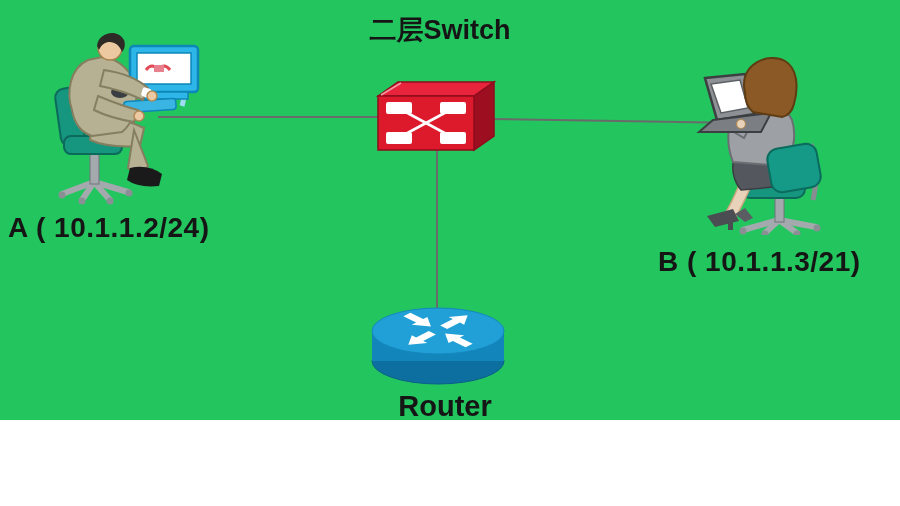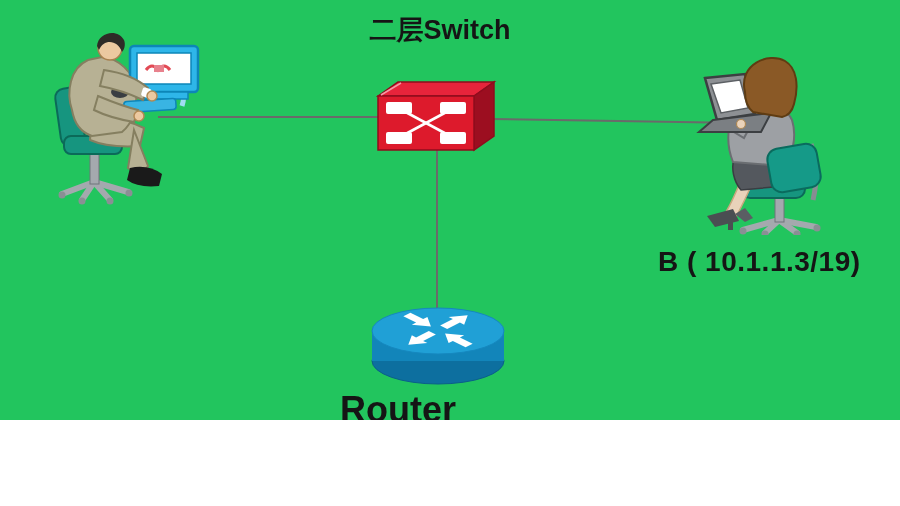--- a/index.html
+++ b/index.html
@@ -14,22 +14,22 @@
     position:absolute;left:330px;top:12px;width:220px;text-align:center;
     font-size:27px;font-weight:bold;color:var(--label-black,#151515);white-space:nowrap;
   }
   .node-label{
     position:absolute;font-size:28px;font-weight:bold;color:var(--label-black,#151515);
     white-space:nowrap;letter-spacing:0.5px;
   }
   .label-a{left:8px;top:212px;}
   .label-b{left:658px;top:246px;}
   .router-label{
-    position:absolute;left:340px;top:390px;width:210px;
-    font-size:36px;font-weight:bold;color:var(--label-black,#151515);line-height:1.12;
+    position:absolute;left:340px;top:390px;width:210px;text-align:center;
+    font-size:29px;font-weight:bold;color:var(--label-black,#151515);line-height:1.12;
   }
   .watermark{position:absolute;left:727px;top:448px;width:166px;height:46px;}
   .wm{position:absolute;}
 </style>
 </head>
 <body>
 
 <div class="canvas">
 
   <svg class="wires" width="900" height="506" viewBox="0 0 900 506">
@@ -147,21 +147,22 @@
       <polygon points="30,70 88,63 78,82 16,82" fill="#7b7f83" stroke="#3c3f42" stroke-width="2"></polygon>
     </g>
     <circle cx="58" cy="74" r="4.5" fill="#e9d2ba" stroke="#b08954" stroke-width="1.2"></circle>
 
     <path d="M62,42 C55,14 86,2 102,11 C114,18 116,36 111,54 C109,62 104,66 99,67 L70,62 C64,57 62,50 62,42 Z" fill="var(--hair-brown,#8a5926)" stroke="#5f3c12" stroke-width="2"></path>
 
     <path d="M128,94 Q137,120 130,150" stroke="#888d92" stroke-width="5" fill="none"></path>
     <rect x="86" y="96" width="50" height="44" rx="11" fill="#159a88" stroke="#0a6b5e" stroke-width="2" transform="rotate(-10 111 118)"></rect>
   </svg>
 
-  <div class="node-label label-b">B ( 10.1.1.3/19)</div>
+  <div class="node-label label-a">A ( 10.1.1.2/24)</div>
+  <div class="node-label label-b">B ( 10.1.1.3/21)</div>
   <div class="router-label">
     <div>Router</div>
   </div>
 
   <div class="watermark">
     <div class="wm" style="left:4px;top:6px;width:132px;height:22px;background:#f8f8f8;"></div>
     <div class="wm" style="left:22px;top:8px;width:22px;height:20px;background:#f3f3f3;"></div>
     <div class="wm" style="left:66px;top:6px;width:24px;height:22px;background:#f4f4f4;"></div>
     <div class="wm" style="left:104px;top:8px;width:20px;height:20px;background:#f5f5f5;"></div>
     <div class="wm" style="left:36px;top:24px;width:20px;height:20px;background:#f7f7f7;"></div>

